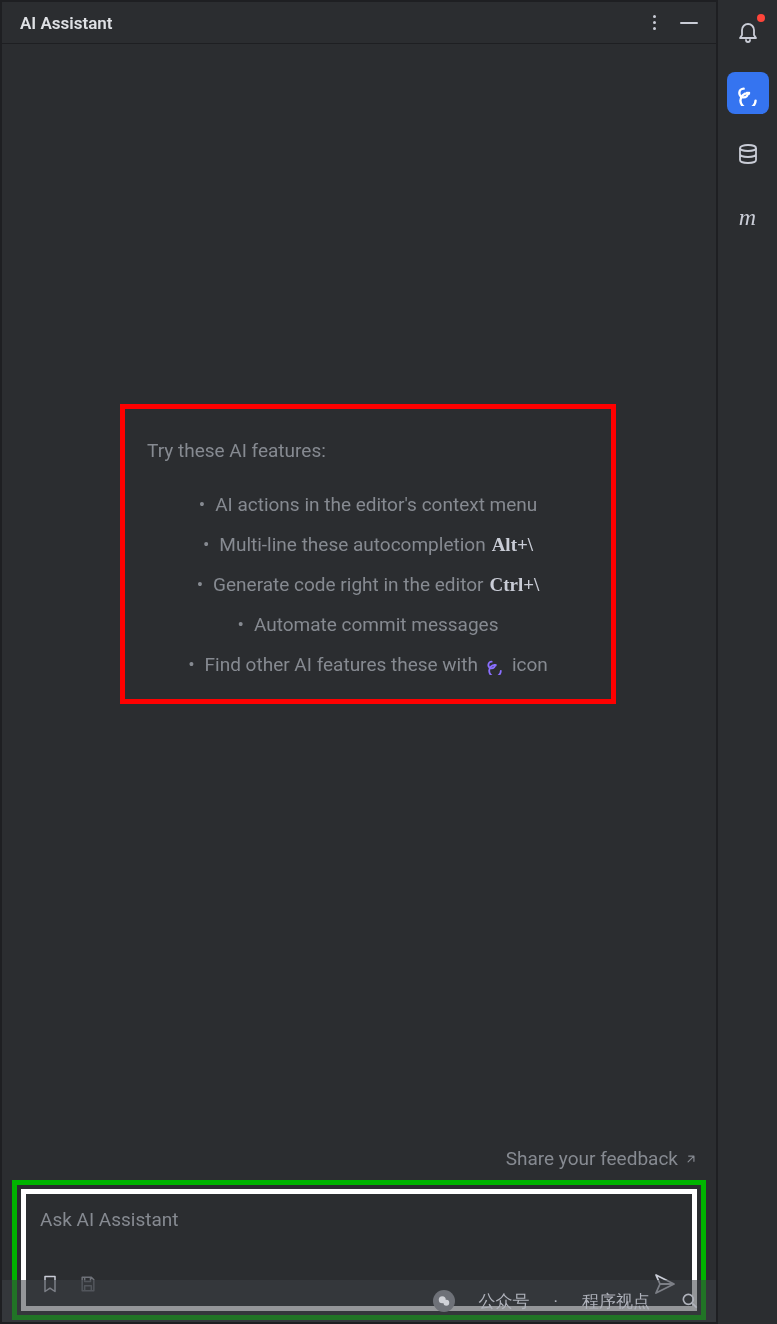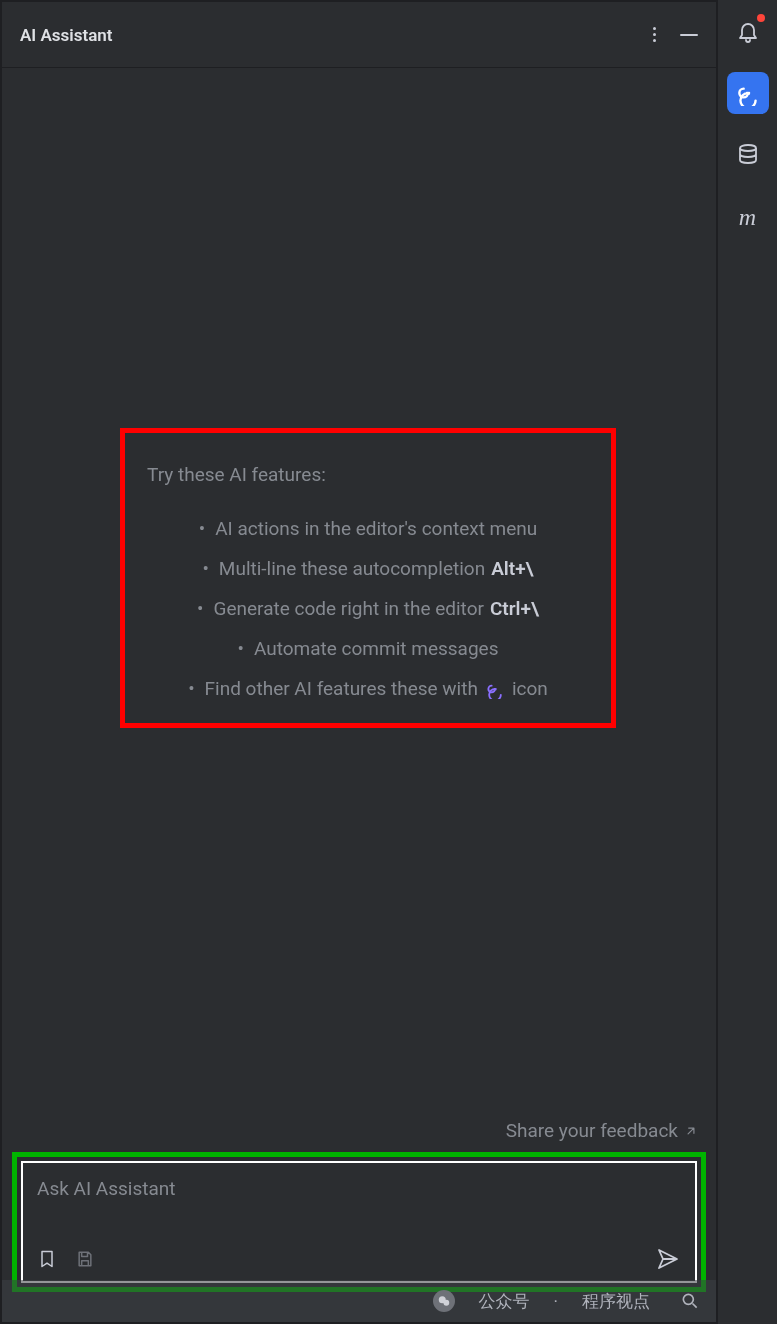--- a/index.html
+++ b/index.html
@@ -16,21 +16,21 @@
       flex: 1;
       display: flex;
       flex-direction: column;
       border: 2px solid #1e1f22;
       border-right: 1px solid #1e1f22;
       position: relative;
     }
     .header {
       display: flex;
       align-items: center;
-      height: 66px;
+      height: 42px;
       padding: 0 18px;
       border-bottom: 1px solid #1e1f22;
     }
     .header-title {
       font-size: 17px;
       font-weight: 600;
       color: #dfe1e5;
       flex: 1;
     }
     .header-actions {
@@ -76,50 +76,50 @@
       display: flex;
       align-items: center;
       flex-wrap: wrap;
       justify-content: center;
     }
     .features-list li::before {
       content: "•";
       margin-right: 10px;
       color: #868a91;
     }
-    .shortcut { color: #c9ccd6; font-weight: 600; margin-left: 6px; }
+    .shortcut { color: #c9ccd6; font-weight: 600; margin-left: 6px; font-family: Liberation Serif, serif; }
     .spiral-inline {
       display: inline-flex;
       align-items: center;
       justify-content: center;
       width: 22px;
       height: 22px;
       margin: 0 6px;
     }
     .footer-area {
       margin-top: auto;
-      padding: 0 10px 30px 10px;
+      padding: 0 10px 2px 10px;
     }
     .feedback-link {
       display: flex;
       align-items: center;
       justify-content: flex-end;
       gap: 6px;
       font-size: 19px;
       color: #868a91;
       padding-right: 8px;
       margin-bottom: 10px;
       cursor: pointer;
     }
     .input-outer {
       border: 5px solid #00b400;
       padding: 4px;
     }
     .input-inner {
-      border: 2px solid #ffffff;
+      border: 5px solid #ffffff;
       padding: 14px 14px 10px 14px;
       display: flex;
       flex-direction: column;
       min-height: 122px;
     }
     .input-text {
       font-size: 19px;
       color: #868a91;
       flex: 1;
     }

